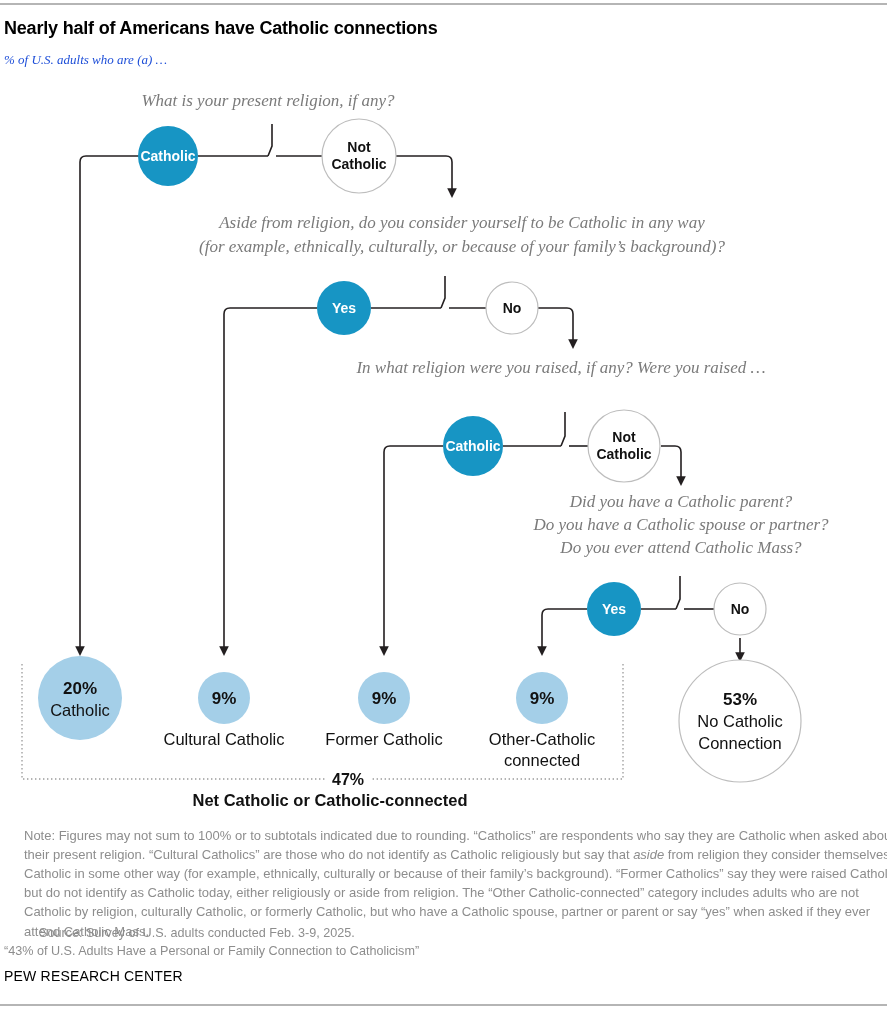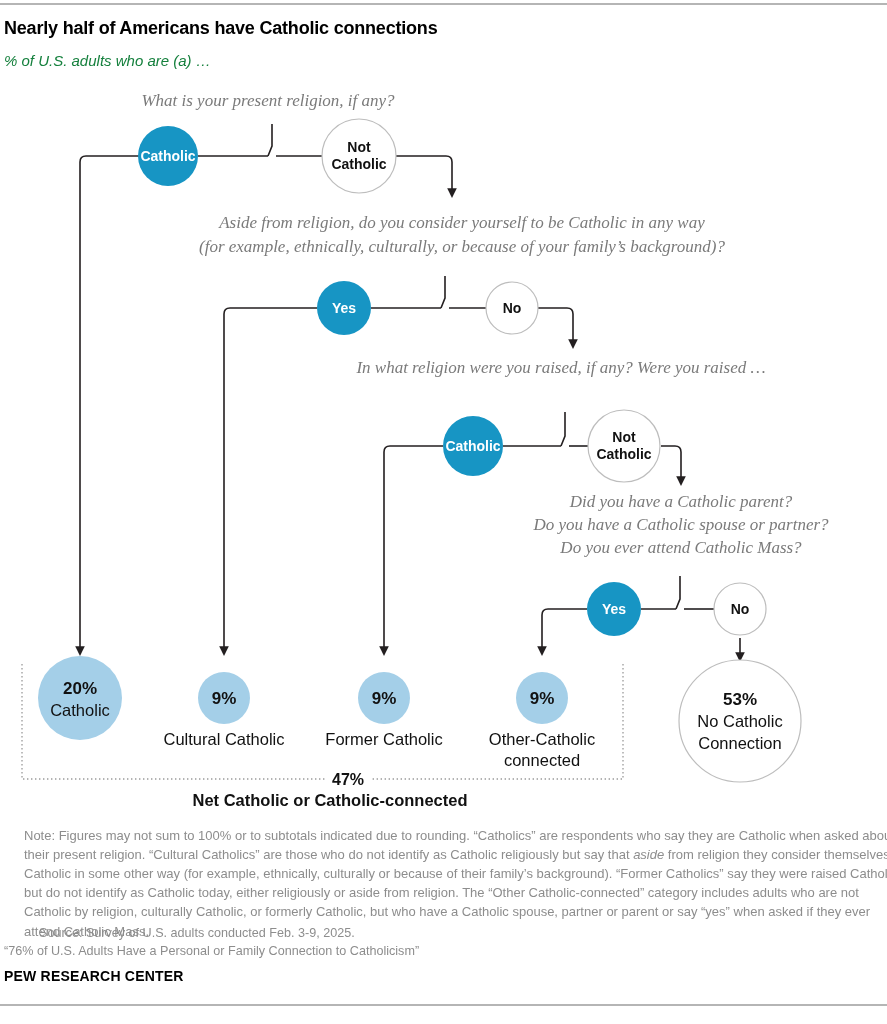--- a/index.html
+++ b/index.html
@@ -11,22 +11,22 @@
   .rule-top{position:absolute;left:0;top:3px;width:887px;height:2px;background:#b5b5b5;}
   .rule-bottom{position:absolute;left:0;top:1004px;width:887px;height:2px;background:#b5b5b5;}
 
   .title{
     position:absolute;left:4px;top:18px;width:870px;
     font-size:18px;font-weight:bold;letter-spacing:-0.2px;
     color:#000000;line-height:1.2;
   }
   .subtitle{
     position:absolute;left:4px;top:52px;width:870px;
-    font-family:Liberation Sans, sans-serif;
-    font-style:italic;font-size:15px;color:#15803d;
+    font-family:Liberation Serif, serif;
+    font-style:italic;font-size:13px;color:#1d4ed8;
   }
 
   
   #stage{position:absolute;left:0;top:0;width:887px;height:1024px;}
   .qtext{
     font-family:"Liberation Serif","DejaVu Serif",serif;
     font-style:italic;fill:#7a7a7a;font-size:17px;
   }
   .node-label-dark{
     font-family:"Liberation Sans","DejaVu Sans",sans-serif;
@@ -64,21 +64,21 @@
   .source{
     position:absolute;left:4px;top:924px;width:876px;
     font-size:12.6px;line-height:1.47;color:#8d8d8d;margin-left:35px;
   }
   .report{
     position:absolute;left:4px;top:942px;width:876px;
     font-size:12.6px;line-height:1.47;color:#8d8d8d;
   }
   .brand{
     position:absolute;left:4px;top:968px;
-    font-size:14px;font-weight:bold;letter-spacing:0.2px;color:#000000;
+    font-size:14px;font-weight:normal;letter-spacing:0.2px;color:#000000;
   }
 </style>
 </head>
 <body>
 
 <div class="rule-top"></div>
 
 <div class="title">Nearly half of Americans have Catholic connections</div>
 <div class="subtitle">% of U.S. adults who are (a) …</div>
 
@@ -201,16 +201,16 @@
 
   <path class="bracket" d="M 22 664 L 22 779 L 325 779"></path>
   <path class="bracket" d="M 623 664 L 623 779 L 372 779"></path>
   <text class="net-pct" x="348" y="785" text-anchor="middle">47%</text>
   <text class="net-label" x="330" y="806" text-anchor="middle">Net Catholic or Catholic-connected</text>
 </svg>
 
 <div class="note"><span>Note: Figures may not sum to 100% or to subtotals indicated due to rounding. “Catholics” are respondents who say they are Catholic when asked about their present religion. “Cultural Catholics” are those who do not identify as Catholic religiously but say that </span><em>aside</em><span> from religion they consider themselves Catholic in some other way (for example, ethnically, culturally or because of their family’s background). “Former Catholics” say they were raised Catholic but do not identify as Catholic today, either religiously or aside from religion. The “Other Catholic-connected” category includes adults who are not Catholic by religion, culturally Catholic, or formerly Catholic, but who have a Catholic spouse, partner or parent or say “yes” when asked if they ever attend Catholic Mass.</span></div>
 
 <div class="source">Source: Survey of U.S. adults conducted Feb. 3-9, 2025.</div>
-<div class="report">“76% of U.S. Adults Have a Personal or Family Connection to Catholicism”</div>
+<div class="report">“43% of U.S. Adults Have a Personal or Family Connection to Catholicism”</div>
 <div class="brand">PEW RESEARCH CENTER</div>
 
 <div class="rule-bottom"></div>
 
 </body></html>

